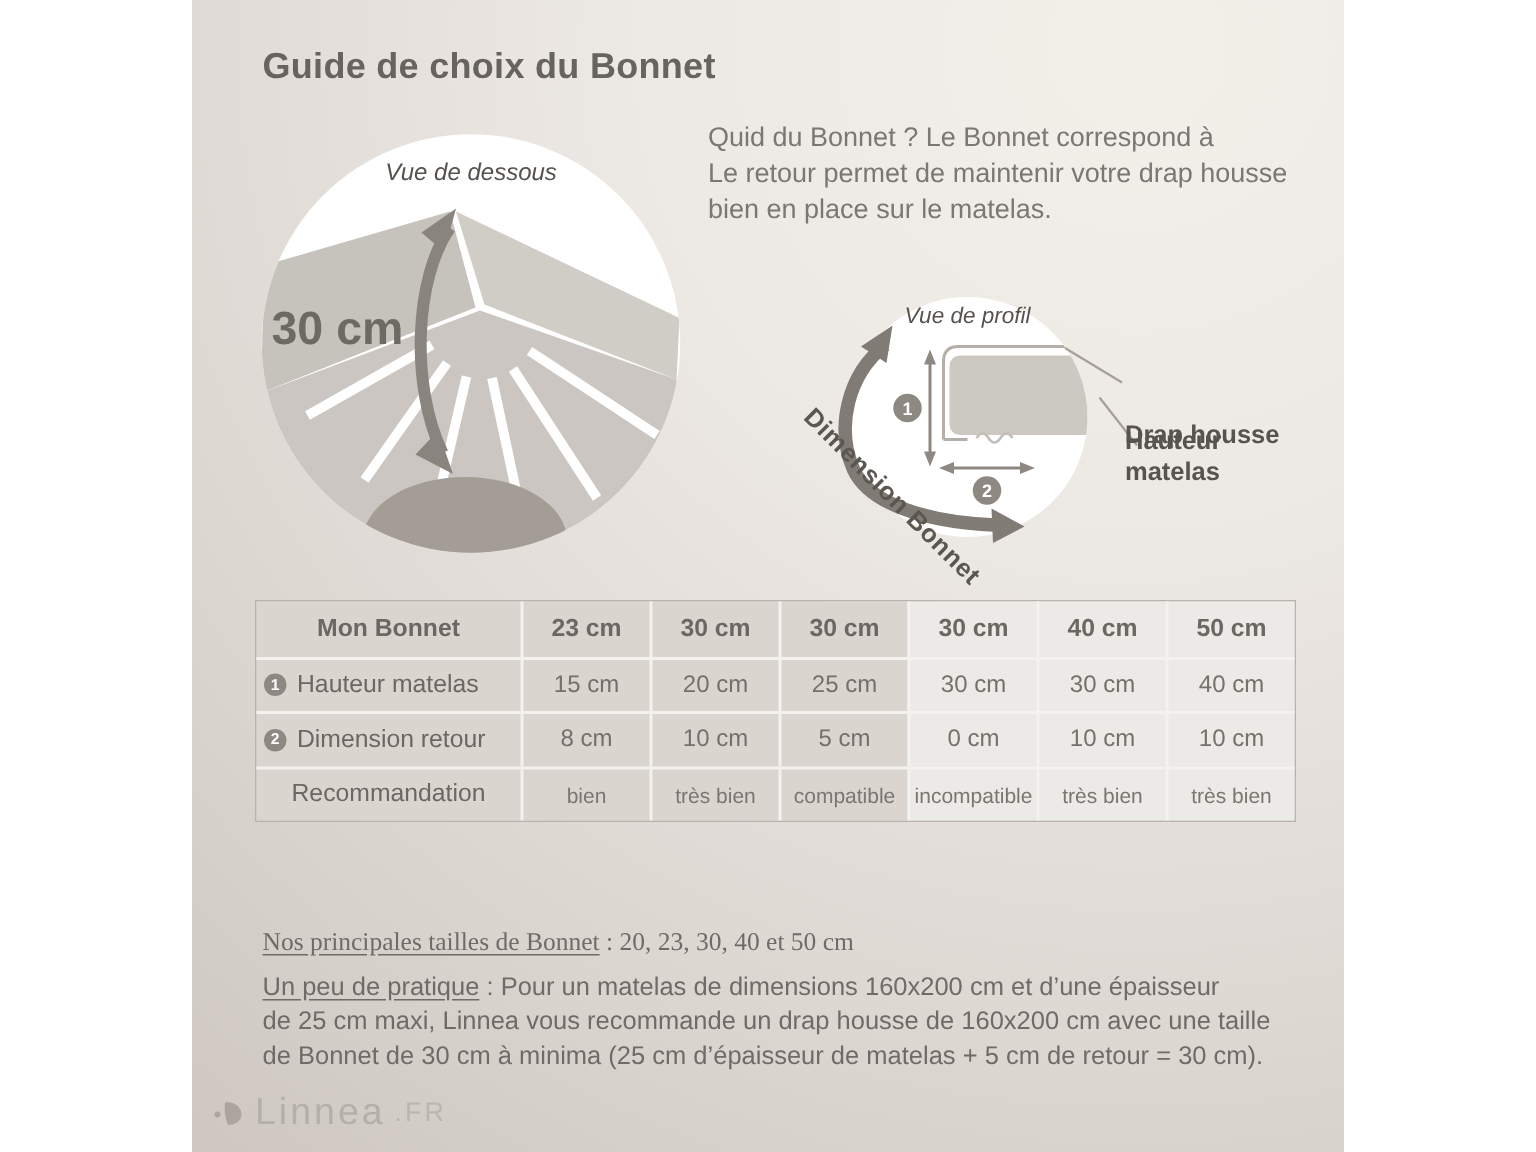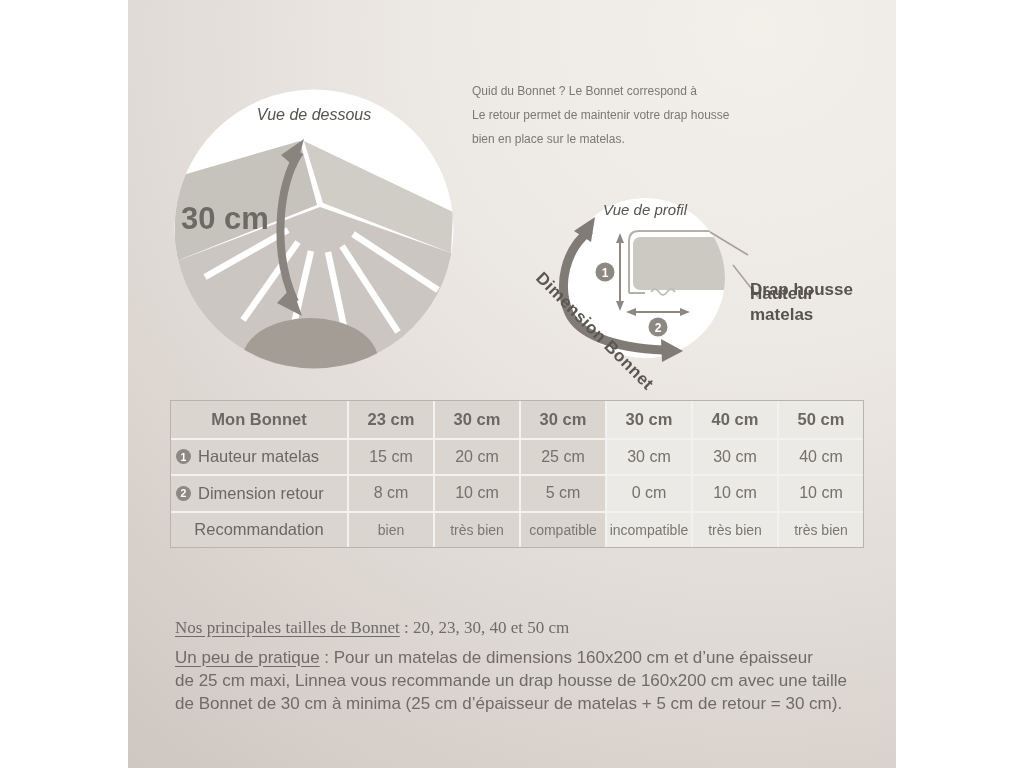--- a/index.html
+++ b/index.html
@@ -4,21 +4,21 @@
 <style>
   * { margin:0; padding:0; box-sizing:border-box; }
   html,body { width:1024px; height:768px; background:#ffffff; font-family:"Liberation Sans", sans-serif; }
   .stage { position:relative; width:1024px; height:768px; background:#ffffff; overflow:hidden; }
   .canvas {
     position:absolute; left:128px; top:0; width:768px; height:768px;
     background: radial-gradient(130% 125% at 82% 4%, #f3f0ea 0%, #ece8e3 35%, #ded8d3 68%, #cdc6c1 100%);
   }
   .abs { position:absolute; }
   .title { left:47px; top:31px; font-size:24px; font-weight:bold; color:#676360; letter-spacing:.2px; }
-  .intro { left:344px; top:79px; width:410px; font-size:12px; line-height:24px; color:#7b7772; }
+  .intro { left:344px; top:79px; width:410px; font-size:18px; line-height:24px; color:#7b7772; }
   .callout { font-size:17px; font-weight:bold; color:#57534e; line-height:21px; }
   .drap-label { left:622px; top:243px;margin-top:36px; }
   .hauteur-label { left:622px; top:283px; width:110px; }
   
   .bonnet-table { left:42px; top:400px; display:grid; grid-template-columns:176px repeat(6,86px); grid-auto-rows:36.5px; border:1px solid #b9b3ad; }
   .cell { display:flex; align-items:center; justify-content:center; font-size:16px; color:#74706b; border-left:2px solid #f4f2ee; border-top:2px solid #f4f2ee; overflow:hidden;text-align:center; }
   .cell.first-col { border-left:none; }
   .cell.first-row { border-top:none; }
   .cell.dark { background:#dad5cf; }
   .cell.light { background:#eceae6; }
@@ -35,20 +35,21 @@
   .brand { font-size:25px; letter-spacing:2px; color:#b5afaa; }
   .brand-tld { font-size:18px; letter-spacing:2px; color:#bcb6b1; }
   svg text { font-family:"Liberation Sans", sans-serif; }
 </style>
 </head>
 <body>
 
 <div class="stage">
   <div class="canvas">
 
+    <div class="abs title">Guide de choix du Bonnet</div>
 
     <div class="abs intro">
       <div>Quid du Bonnet ? Le Bonnet correspond à</div>
       <div>Le retour permet de maintenir votre drap housse</div>
       <div>bien en place sur le matelas.</div>
     </div>
 
     <svg class="abs" style="left:45px; top:88px;" width="283" height="283" viewBox="0 0 283 283">
       <defs>
         <clipPath id="c1">
@@ -162,15 +163,23 @@
     <div class="abs sizes">
       <span class="und">Nos principales tailles de Bonnet</span><span> : 20, 23, 30, 40 et 50 cm</span>
     </div>
 
     <div class="abs practice">
       <div><span class="und">Un peu de pratique</span><span> : Pour un matelas de dimensions 160x200 cm et d’une épaisseur</span></div>
       <div>de 25 cm maxi, Linnea vous recommande un drap housse de 160x200 cm avec une taille</div>
       <div>de Bonnet de 30 cm à minima (25 cm d’épaisseur de matelas + 5 cm de retour = 30 cm).</div>
     </div>
 
+    <div class="abs footer-logo">
+      <svg width="22" height="22" viewBox="0 0 22 22">
+        <circle cx="3" cy="12" r="2" fill="#aba49f"></circle>
+        <path d="M8,4 C15,3 19,8 19,12 C19,16 15,19 10,19 C8.2,15.5 7.4,8.5 8,4 Z" fill="#aba49f"></path>
+      </svg>
+      <span class="brand">Linnea</span>
+        <span class="brand-tld">.FR</span>
+    </div>
 
   </div>
 </div>
 
 </body></html>

